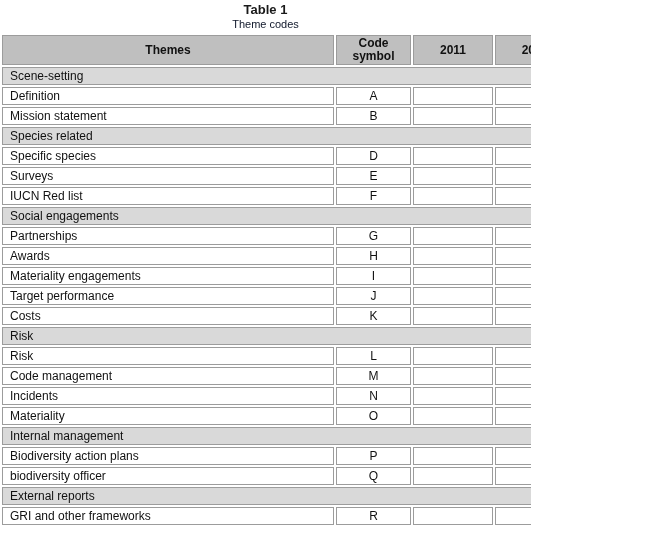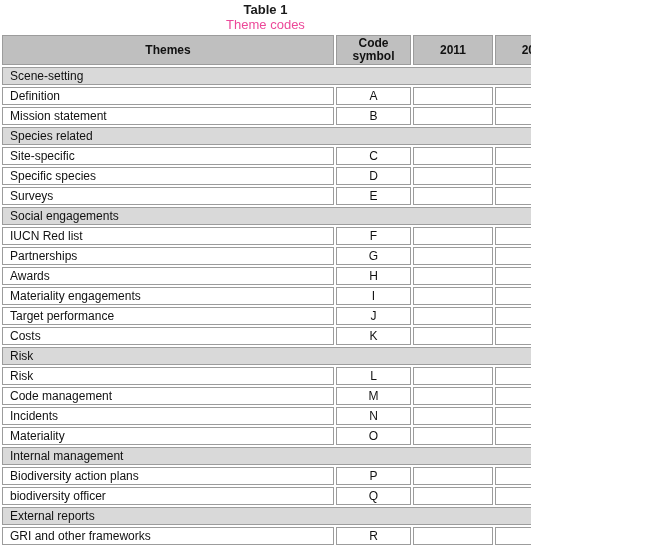--- a/index.html
+++ b/index.html
@@ -18,22 +18,22 @@
     text-align: center;
     line-height: 15px;
     padding-top: 2px;
   }
   .caption .title {
     font-size: 13px;
     font-weight: bold;
     color: #1a1a1a;
   }
   .caption .subtitle {
-    font-size: 13px;
-    color: #ec4899;
+    font-size: 11px;
+    color: #0f172a;
   }
   table.codes {
     width: 659px;
     border-collapse: separate;
     border-spacing: 2px;
     table-layout: fixed;
     background: #ffffff;
     margin-top: 1px;
   }
   table.codes th,
@@ -110,49 +110,42 @@
           <td>Mission statement</td>
           <td class="code-cell">B</td>
           <td class="year-cell"></td>
           <td class="year-cell"></td>
           <td class="year-cell"></td>
         </tr>
         <tr>
           <td colspan="5" class="section-cell">Species related</td>
         </tr>
         <tr>
-          <td>Site-specific</td>
-          <td class="code-cell">C</td>
-          <td class="year-cell"></td>
-          <td class="year-cell"></td>
-          <td class="year-cell"></td>
-        </tr>
-        <tr>
           <td>Specific species</td>
           <td class="code-cell">D</td>
           <td class="year-cell"></td>
           <td class="year-cell"></td>
           <td class="year-cell"></td>
         </tr>
         <tr>
           <td>Surveys</td>
           <td class="code-cell">E</td>
           <td class="year-cell"></td>
           <td class="year-cell"></td>
           <td class="year-cell"></td>
         </tr>
         <tr>
-          <td colspan="5" class="section-cell">Social engagements</td>
-        </tr>
-        <tr>
           <td>IUCN Red list</td>
           <td class="code-cell">F</td>
           <td class="year-cell"></td>
           <td class="year-cell"></td>
           <td class="year-cell"></td>
+        </tr>
+        <tr>
+          <td colspan="5" class="section-cell">Social engagements</td>
         </tr>
         <tr>
           <td>Partnerships</td>
           <td class="code-cell">G</td>
           <td class="year-cell"></td>
           <td class="year-cell"></td>
           <td class="year-cell"></td>
         </tr>
         <tr>
           <td>Awards</td>

